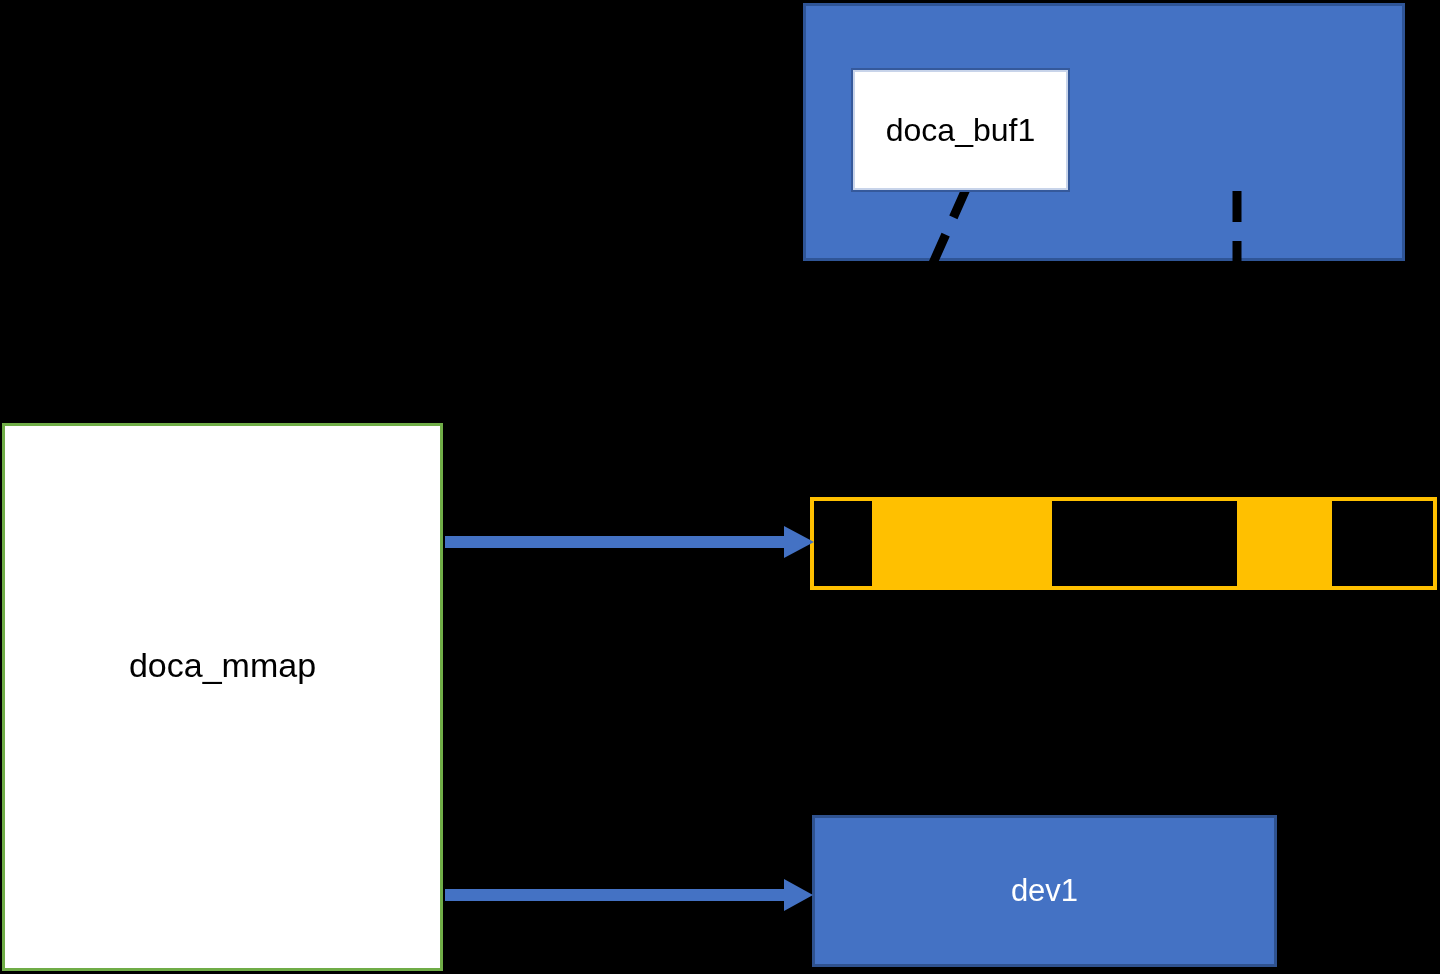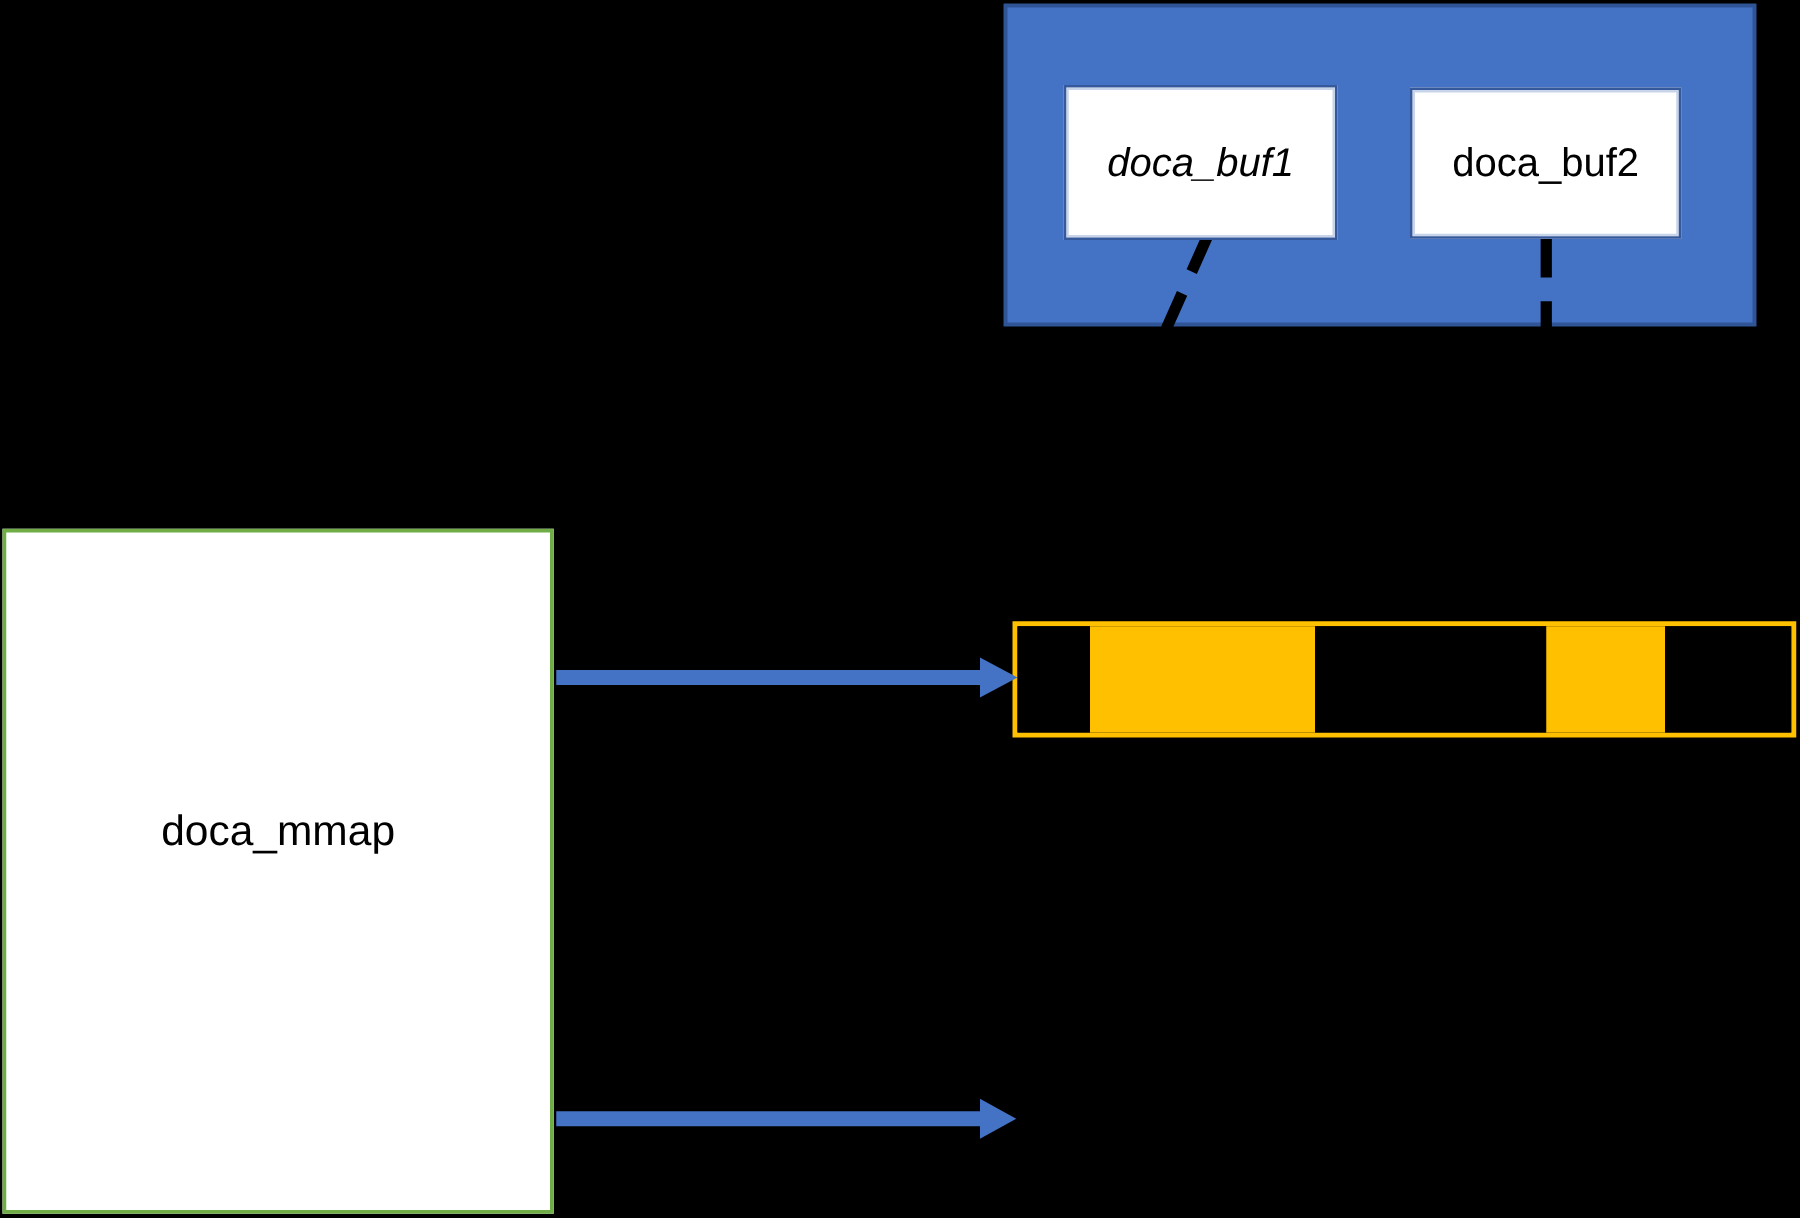--- a/index.html
+++ b/index.html
@@ -25,21 +25,21 @@
   }
   .buf-box {
     background: var(--box-fill);
     border: 2px solid var(--buf-border);
     box-shadow: inset 0 0 0 2px rgba(190,205,230,0.85);
     display: flex; align-items: center; justify-content: center;
     color: var(--text-dark);
     font-size: 32px;
     z-index: 3;
   }
-  .buf1 { left: 851px; top: 68px;  width: 219px; height: 124px; font-style: italic; }
+  .buf1 { left: 851px; top: 68px;  width: 219px; height: 124px; }
   .buf2 { left: 1128px; top: 70px; width: 217px; height: 121px; }
 
   
   .mmap-box {
     left: 2px; top: 423px; width: 441px; height: 548px;
     background: var(--box-fill);
     border: 3px solid var(--green-border);
     display: flex; align-items: center; justify-content: center;
     padding-bottom: 64px;
     color: var(--text-dark);
@@ -87,37 +87,37 @@
 </head>
 <body>
 
 <div class="canvas">
 
   <div class="abs buffers-container"></div>
 
   <div class="abs buf-box buf1">
     <span>doca_buf1</span>
   </div>
-  <div class="abs buf-box buf2">
-    <span>doca_buf2</span>
-  </div>
 
   <div class="abs mmap-box">
     <span>doca_mmap</span>
   </div>
 
   <div class="abs memory-bar">
       <div class="seg" style="width: 58px; background: var(--bar-empty);"></div>
       <div class="seg" style="width: 180px; background: var(--yellow);"></div>
       <div class="seg" style="width: 185px; background: var(--bar-empty);"></div>
       <div class="seg" style="width: 95px; background: var(--yellow);"></div>
       <div class="seg" style="width: 101px; background: var(--bar-empty);"></div>
     </div>
 
   <div class="abs devices">
+    <div class="dev-box">
+      <span>dev1</span>
+    </div>
   </div>
 
   <svg class="abs overlay" viewBox="0 0 1440 974" xmlns="http://www.w3.org/2000/svg">
 
     <line class="connector" x1="966" y1="189" x2="925" y2="281"></line>
 
     <line class="connector" x1="1237" y1="191" x2="1237" y2="281"></line>
 
     <line class="arrow-shaft" x1="445" y1="542" x2="784" y2="542"></line>
     <polygon class="arrow-head" points="784,526 784,558 814,542"></polygon>

